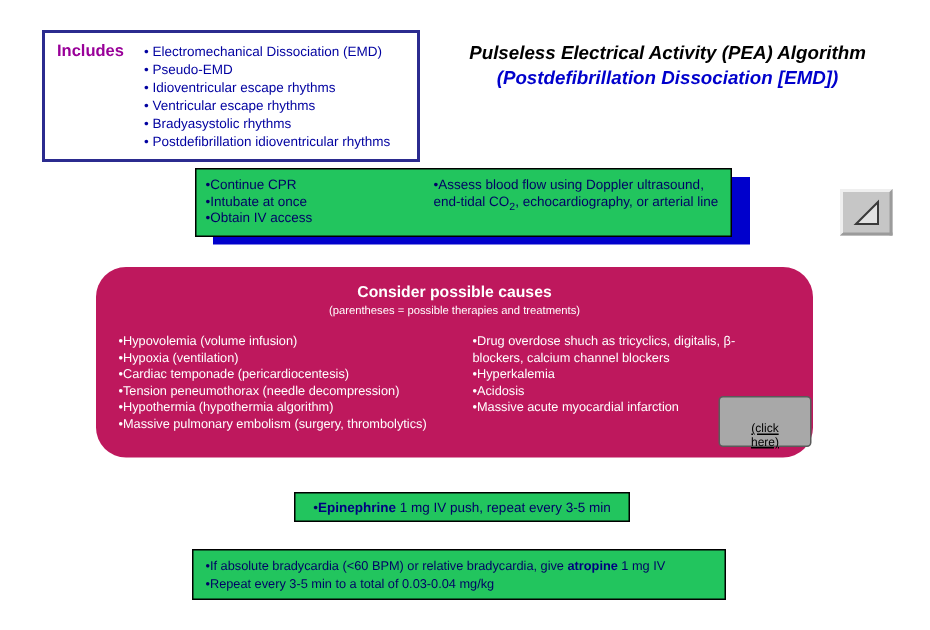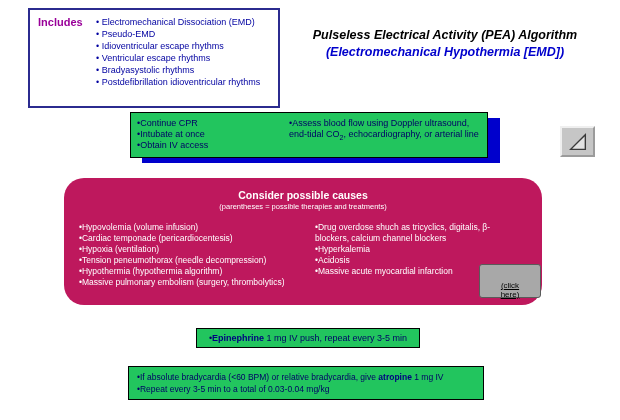--- a/index.html
+++ b/index.html
@@ -2,21 +2,21 @@
 <html><head>
 <meta charset="utf-8">
 <style>
   html,body{margin:0;padding:0;background:#ffffff;}
   .page{
     position:relative;width:620px;height:420px;background:#ffffff;
     font-family:"Liberation Sans",sans-serif;overflow:hidden;
   }
   
   .includes-box{
-    position:absolute;left:28px;top:8px;width:252px;height:100px;
+    position:absolute;left:28px;top:20px;width:252px;height:88px;
     border:2px solid #2b2b8f;background:#ffffff;display:flex;box-sizing:border-box;
   }
   .includes-label{
     color:#990099;font-weight:bold;font-size:11px;padding:6px 4px 0 8px;width:54px;flex:none;
   }
   .includes-list{padding-top:6px;font-size:9px;color:#0000a0;line-height:12px;}
   .inc-item{white-space:nowrap;}
 
   
   .title-block{position:absolute;left:285px;top:28px;width:320px;text-align:center;}
@@ -86,21 +86,21 @@
       <div class="inc-item">• Pseudo-EMD</div>
       <div class="inc-item">• Idioventricular escape rhythms</div>
       <div class="inc-item">• Ventricular escape rhythms</div>
       <div class="inc-item">• Bradyasystolic rhythms</div>
       <div class="inc-item">• Postdefibrillation idioventricular rhythms</div>
     </div>
   </div>
 
   <div class="title-block">
     <div class="title-line1">Pulseless Electrical Activity (PEA) Algorithm</div>
-    <div class="title-line2">(Electromechanical Hypothermia [EMD])</div>
+    <div class="title-line2">(Postdefibrillation Dissociation [EMD])</div>
   </div>
 
   <div class="gb1-shadow"></div>
   <div class="green-box gb1">
     <div class="gb1-left">
       <div>•Continue CPR</div>
       <div>•Intubate at once</div>
       <div>•Obtain IV access</div>
     </div>
     <div class="gb1-right">
@@ -112,22 +112,22 @@
     <svg width="22" height="22" viewBox="0 0 24 24">
       <polygon points="4,20 20,20 20,4" fill="#e2e2e2" stroke="#3a3a3a" stroke-width="1.5"></polygon>
     </svg>
   </button>
 
   <div class="causes-box">
     <div class="causes-title">Consider possible causes</div>
     <div class="causes-subtitle">(parentheses = possible therapies and treatments)</div>
     <div class="causes-left">
       <div class="cause-item">•Hypovolemia (volume infusion)</div>
+      <div class="cause-item">•Hypoxia (ventilation)</div>
       <div class="cause-item">•Cardiac temponade (pericardiocentesis)</div>
-      <div class="cause-item">•Hypoxia (ventilation)</div>
       <div class="cause-item">•Tension peneumothorax (needle decompression)</div>
       <div class="cause-item">•Hypothermia (hypothermia algorithm)</div>
       <div class="cause-item">•Massive pulmonary embolism (surgery, thrombolytics)</div>
     </div>
     <div class="causes-right">
       <div class="cause-item">•Drug overdose shuch as tricyclics, digitalis, β-blockers, calcium channel blockers</div>
       <div class="cause-item">•Hyperkalemia</div>
       <div class="cause-item">•Acidosis</div>
       <div class="cause-item">•Massive acute myocardial infarction</div>
     </div>

